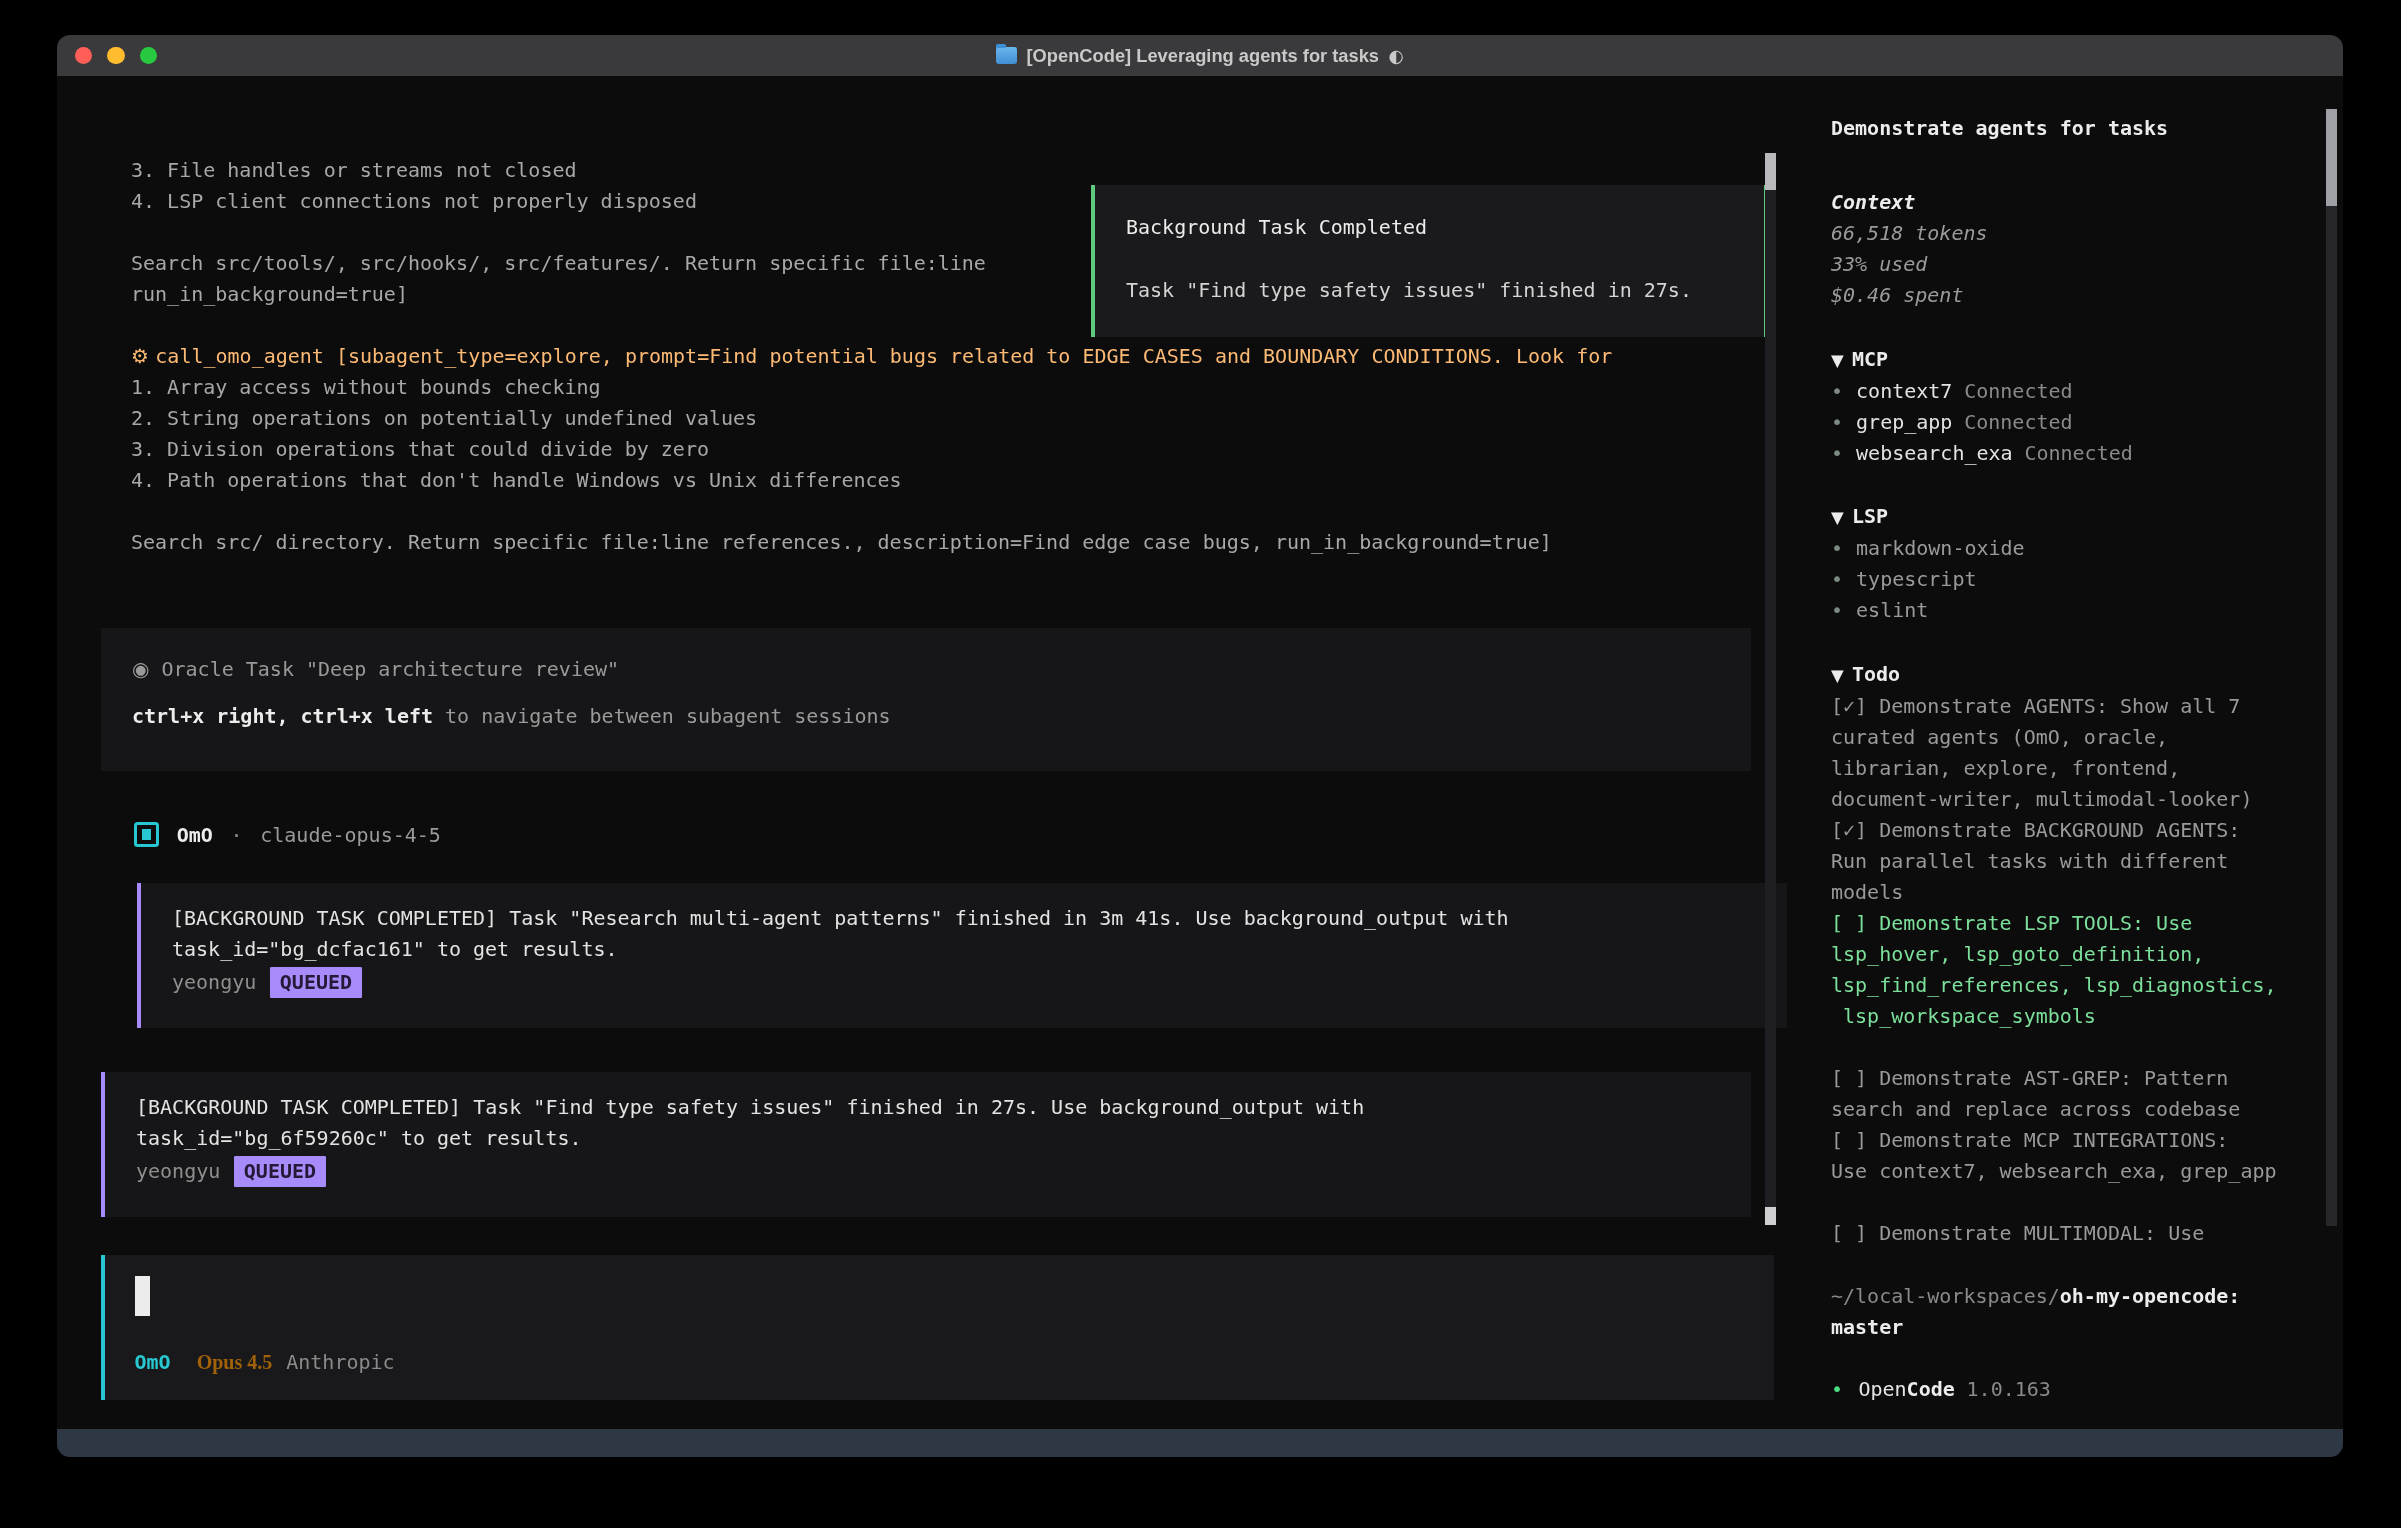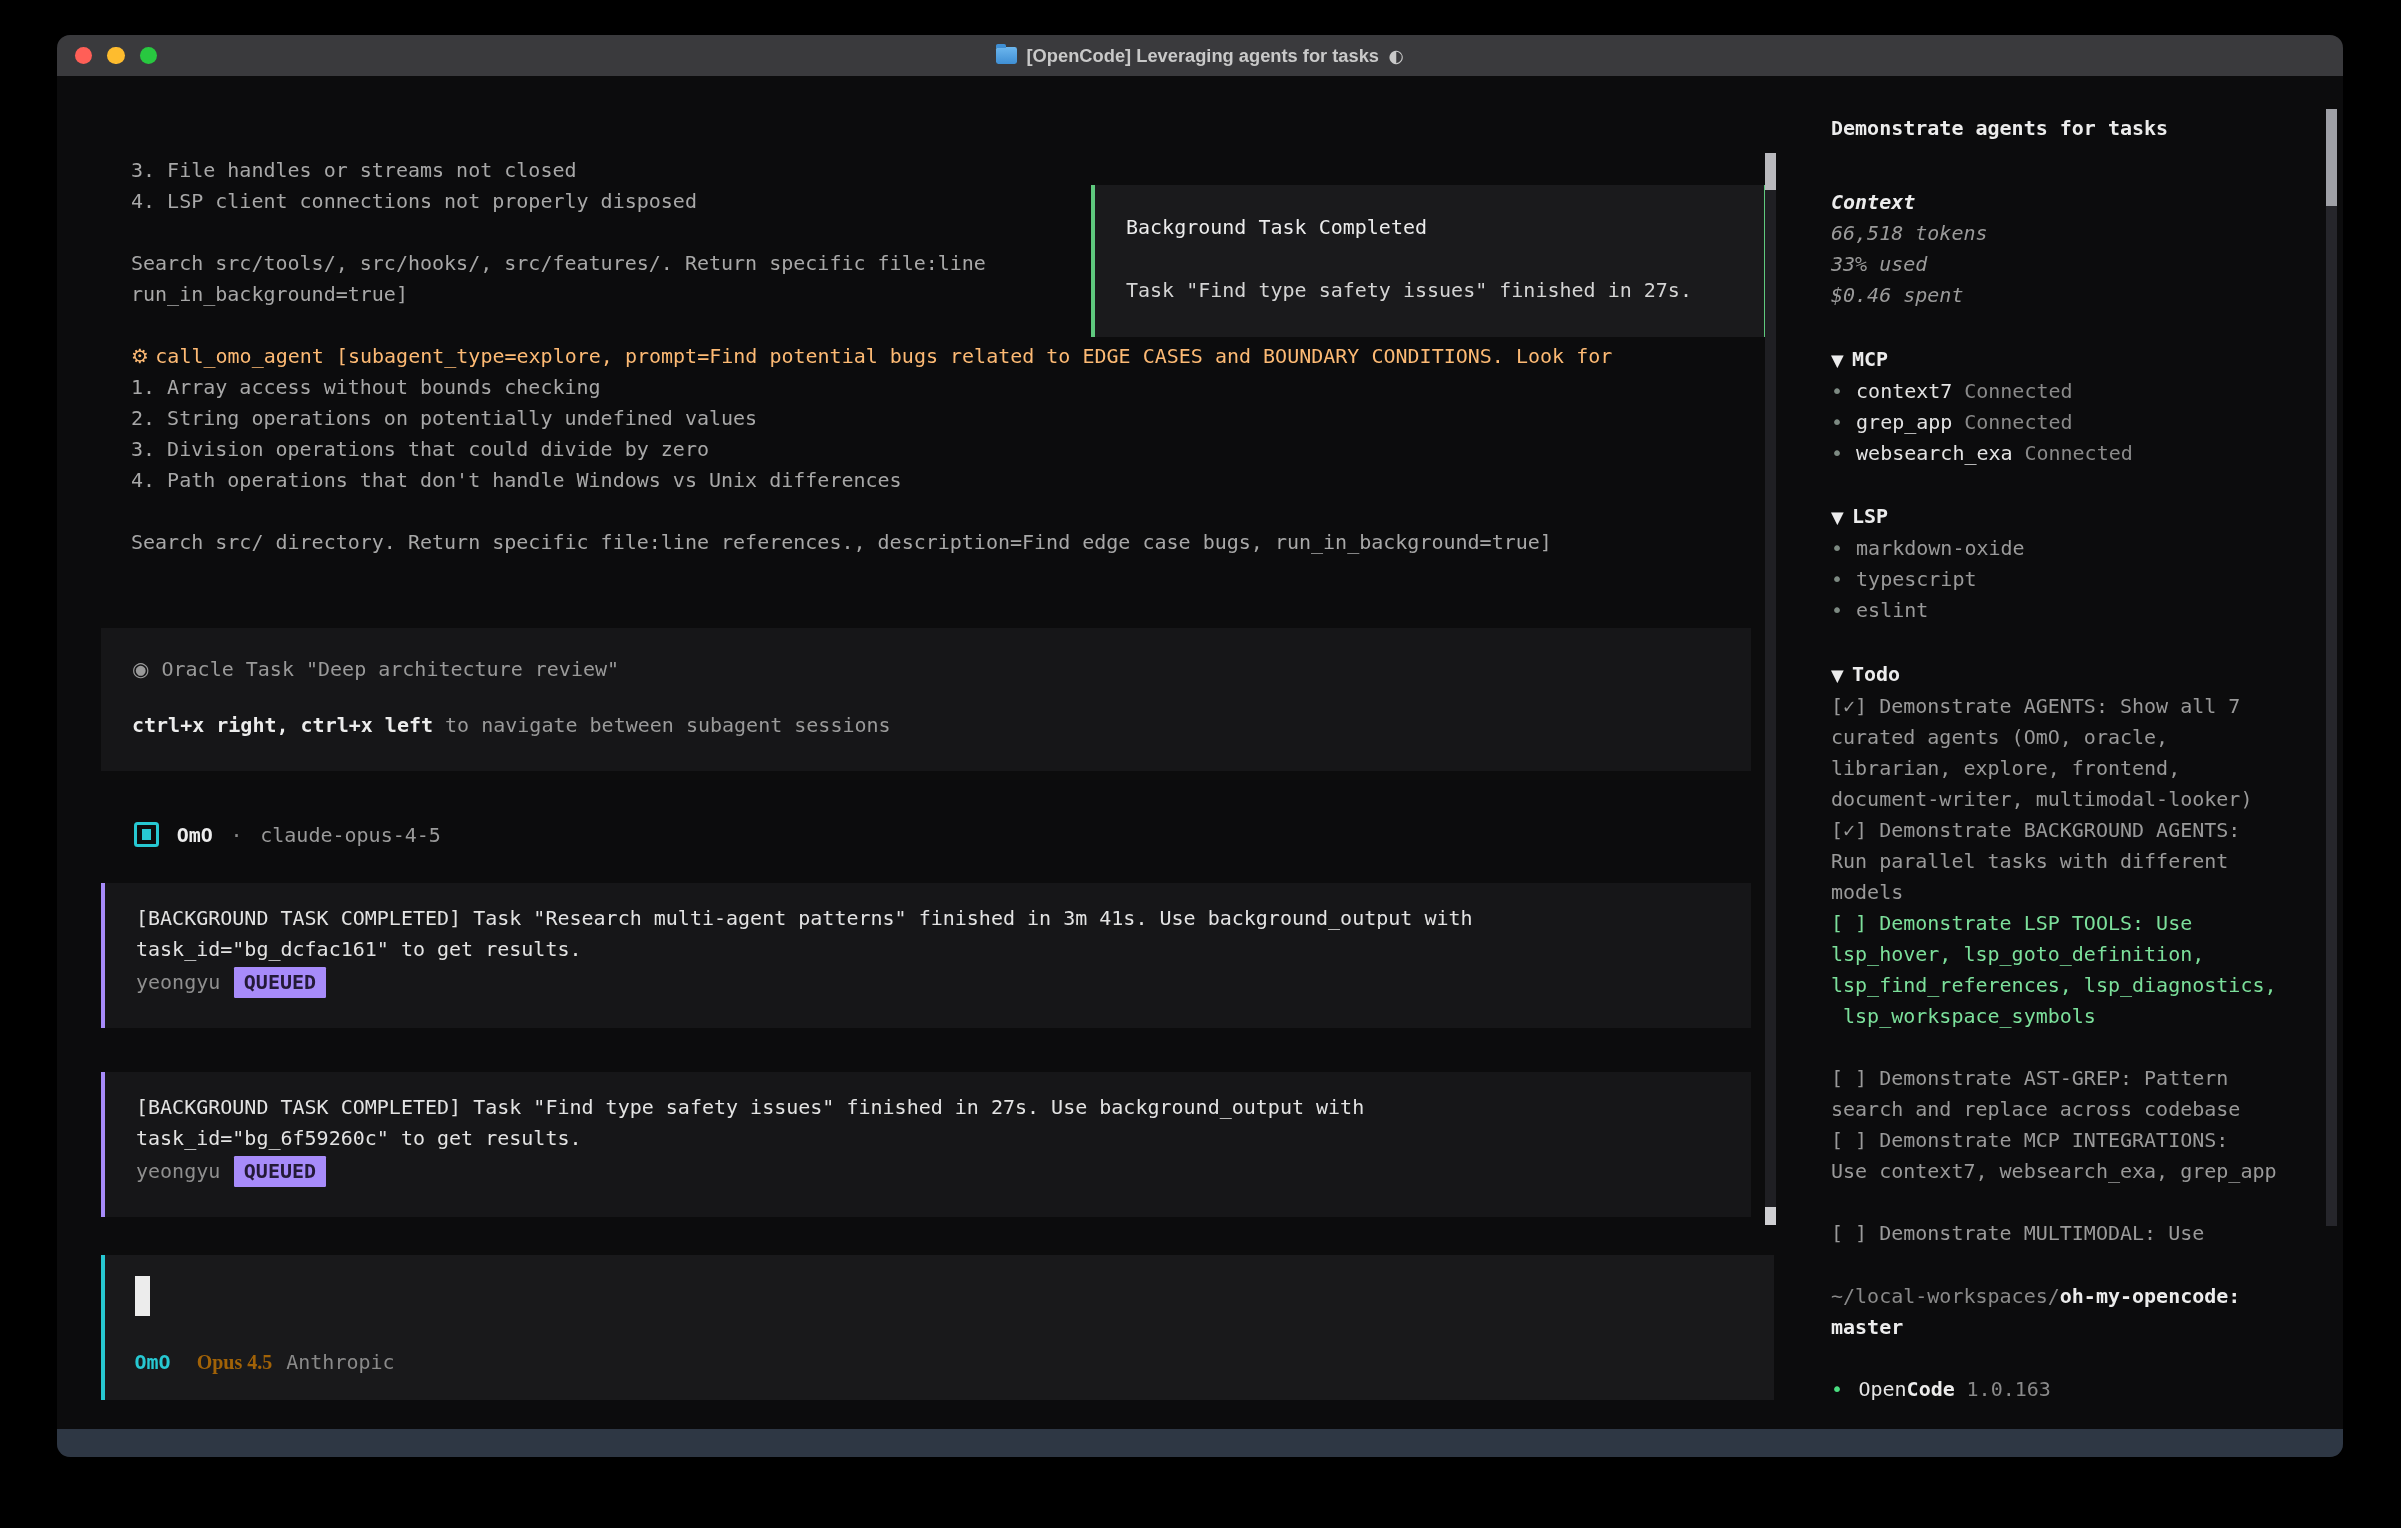--- a/index.html
+++ b/index.html
@@ -32,36 +32,36 @@
   .glyph { font-family:"DejaVu Sans",sans-serif; }
 
   .toast { position:absolute; left:1034px; top:109px; width:677px; height:152px;
            background:#1a1a1c; border-left:4.1px solid #5fc97e; border-right:4.1px solid #5fc97e;
            padding:29.5px 31px; font-size:20px; line-height:25px; }
   .toast-title { font-weight:normal; color:#ececec; }
   .toast-body  { color:#d4d4d4; margin-top:38px; }
 
   .oracle-box { position:absolute; left:44px; top:552px; width:1650px; height:143px;
                 background:#161618; padding:26px 31px; font-size:20px; line-height:31px; color:#9a9a9a; }
-  .oracle-hint { margin-top:25px; }
+  .oracle-hint { margin-top:16px; }
   .oracle-hint .hkeys { font-weight:bold; color:#ececec; }
 
   .agent-row { position:absolute; left:77px; top:742px; height:33px; display:flex;
                align-items:center; gap:17.7px; font-size:20px; }
   .omo-ck { width:25px; height:25px; border:3px solid #27c8d2; border-radius:3.5px;
             display:flex; align-items:center; justify-content:center; }
   .omo-ck i { display:block; width:9.5px; height:11.8px; background:#27c8d2; }
   .agent-name { font-weight:bold; color:#ececec; }
   .agent-sep  { color:#8a8a8a; }
   .agent-model{ color:#9a9a9a; }
 
   .task-boxes .task-box { position:absolute; left:44px; width:1650px; height:145px;
         background:#161618; border-left:4.1px solid #a78bfa; padding:20px 31px;
         font-size:20px; line-height:31px; color:#e3e3e3; white-space:pre; }
-  .task-boxes .task-box:nth-child(1){ top:807px; }
+  .task-boxes .task-box:nth-child(1){ top:807px;margin-left:36px; }
   .task-boxes .task-box:nth-child(2){ top:996px; }
   .task-meta { display:flex; align-items:center; gap:14px; margin-top:1.8px; }
   .task-author { color:#8f8f8f; }
   .badge { background:#a78bfa; color:#241a38; font-weight:bold; padding:0 9.5px; border-radius:1.2px; }
 
   .input-box { position:absolute; left:44px; top:1179px; width:1673px; height:145px;
                background:#19191b; border-left:4.7px solid #27c8d2; padding:21px 29.5px; }
   .cursor { width:15.4px; height:40px; background:#ececec; }
   .input-meta { margin-top:34px; font-size:20px; display:flex; align-items:center; }
   .im-agent { color:#27c8d2; font-weight:bold; }

